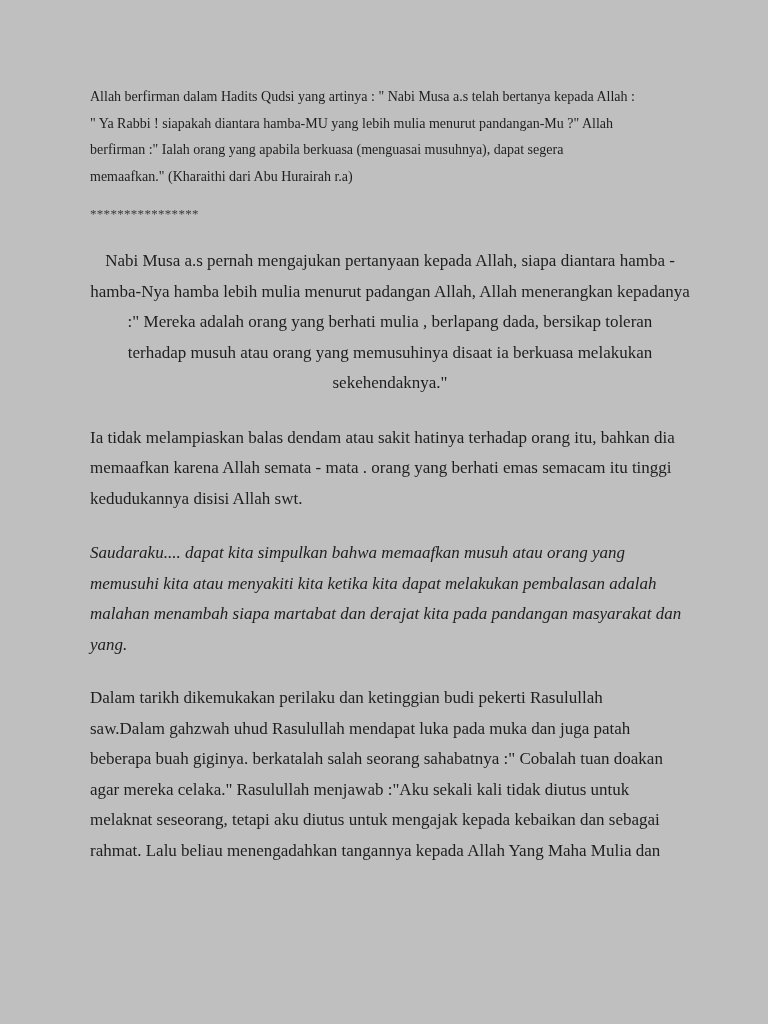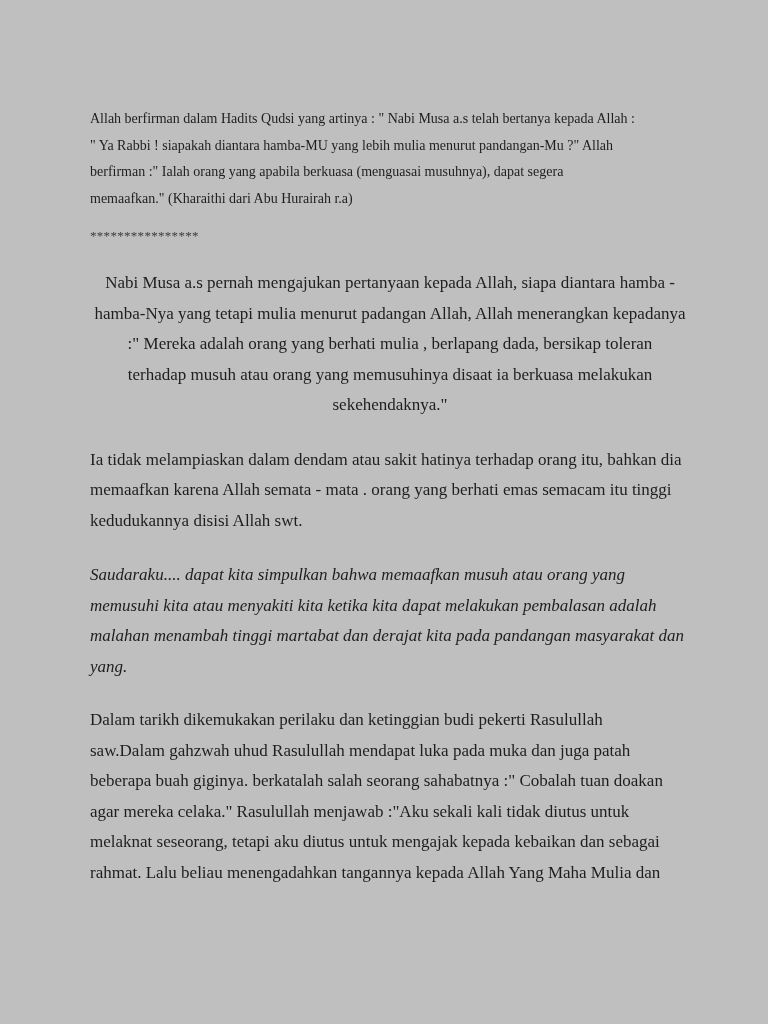--- a/index.html
+++ b/index.html
@@ -11,21 +11,21 @@
       height: 1024px;
       background: #bfbfbf;
       overflow: hidden;
       position: relative;
       font-family: "Liberation Serif", "DejaVu Serif", serif;
       color: #1e1e1e;
     }
     .page {
       position: absolute;
       left: 90px;
-      top: 106px;
+      top: 84px;
       width: 600px;
     }
     .intro {
       font-size: 14px;
       line-height: 26.5px;
       margin: 0;
     }
     .intro .line, .body-para .line {
       display: block;
       white-space: nowrap;
@@ -56,36 +56,36 @@
     <span class="line">Allah berfirman dalam Hadits Qudsi yang artinya : " Nabi Musa a.s telah bertanya kepada Allah :</span>
     <span class="line">" Ya Rabbi ! siapakah diantara hamba-MU yang lebih mulia menurut pandangan-Mu ?" Allah</span>
     <span class="line">berfirman :" Ialah orang yang apabila berkuasa (menguasai musuhnya), dapat segera</span>
     <span class="line">memaafkan." (Kharaithi dari Abu Hurairah r.a)</span>
   </p>
 
   <div class="separator">****************</div>
 
   <p class="body-para p1">
     <span class="line">Nabi Musa a.s pernah mengajukan pertanyaan kepada Allah, siapa diantara hamba -</span>
-    <span class="line">hamba-Nya yang tetapi mulia menurut padangan Allah, Allah menerangkan kepadanya</span>
+    <span class="line">hamba-Nya hamba lebih mulia menurut padangan Allah, Allah menerangkan kepadanya</span>
     <span class="line">:" Mereka adalah orang yang berhati mulia , berlapang dada,  bersikap toleran</span>
     <span class="line">terhadap musuh atau orang yang memusuhinya disaat ia berkuasa melakukan</span>
     <span class="line">sekehendaknya."</span>
   </p>
 
   <p class="body-para p2">
-    <span class="line">Ia tidak melampiaskan dalam dendam atau sakit hatinya terhadap orang itu, bahkan dia</span>
+    <span class="line">Ia tidak melampiaskan balas dendam atau sakit hatinya terhadap orang itu, bahkan dia</span>
     <span class="line">memaafkan karena Allah semata - mata . orang yang berhati emas semacam itu tinggi</span>
     <span class="line">kedudukannya disisi Allah swt.</span>
   </p>
 
   <p class="body-para p3">
     <span class="line">Saudaraku.... dapat kita simpulkan bahwa memaafkan musuh atau orang yang</span>
     <span class="line">memusuhi kita atau menyakiti kita ketika kita dapat melakukan pembalasan adalah</span>
-    <span class="line">malahan menambah tinggi martabat dan derajat kita pada pandangan masyarakat dan</span>
+    <span class="line">malahan menambah siapa martabat dan derajat kita pada pandangan masyarakat dan</span>
     <span class="line">yang.</span>
   </p>
 
   <p class="body-para p4">
     <span class="line">Dalam tarikh dikemukakan perilaku dan ketinggian budi pekerti Rasulullah</span>
     <span class="line">saw.Dalam gahzwah uhud Rasulullah mendapat luka pada muka dan juga patah</span>
     <span class="line">beberapa buah giginya. berkatalah salah seorang sahabatnya :" Cobalah tuan doakan</span>
     <span class="line">agar mereka celaka." Rasulullah menjawab :"Aku sekali kali tidak diutus untuk</span>
     <span class="line">melaknat seseorang, tetapi aku diutus untuk mengajak kepada kebaikan dan sebagai</span>
     <span class="line">rahmat. Lalu beliau menengadahkan tangannya kepada Allah Yang Maha Mulia dan</span>

